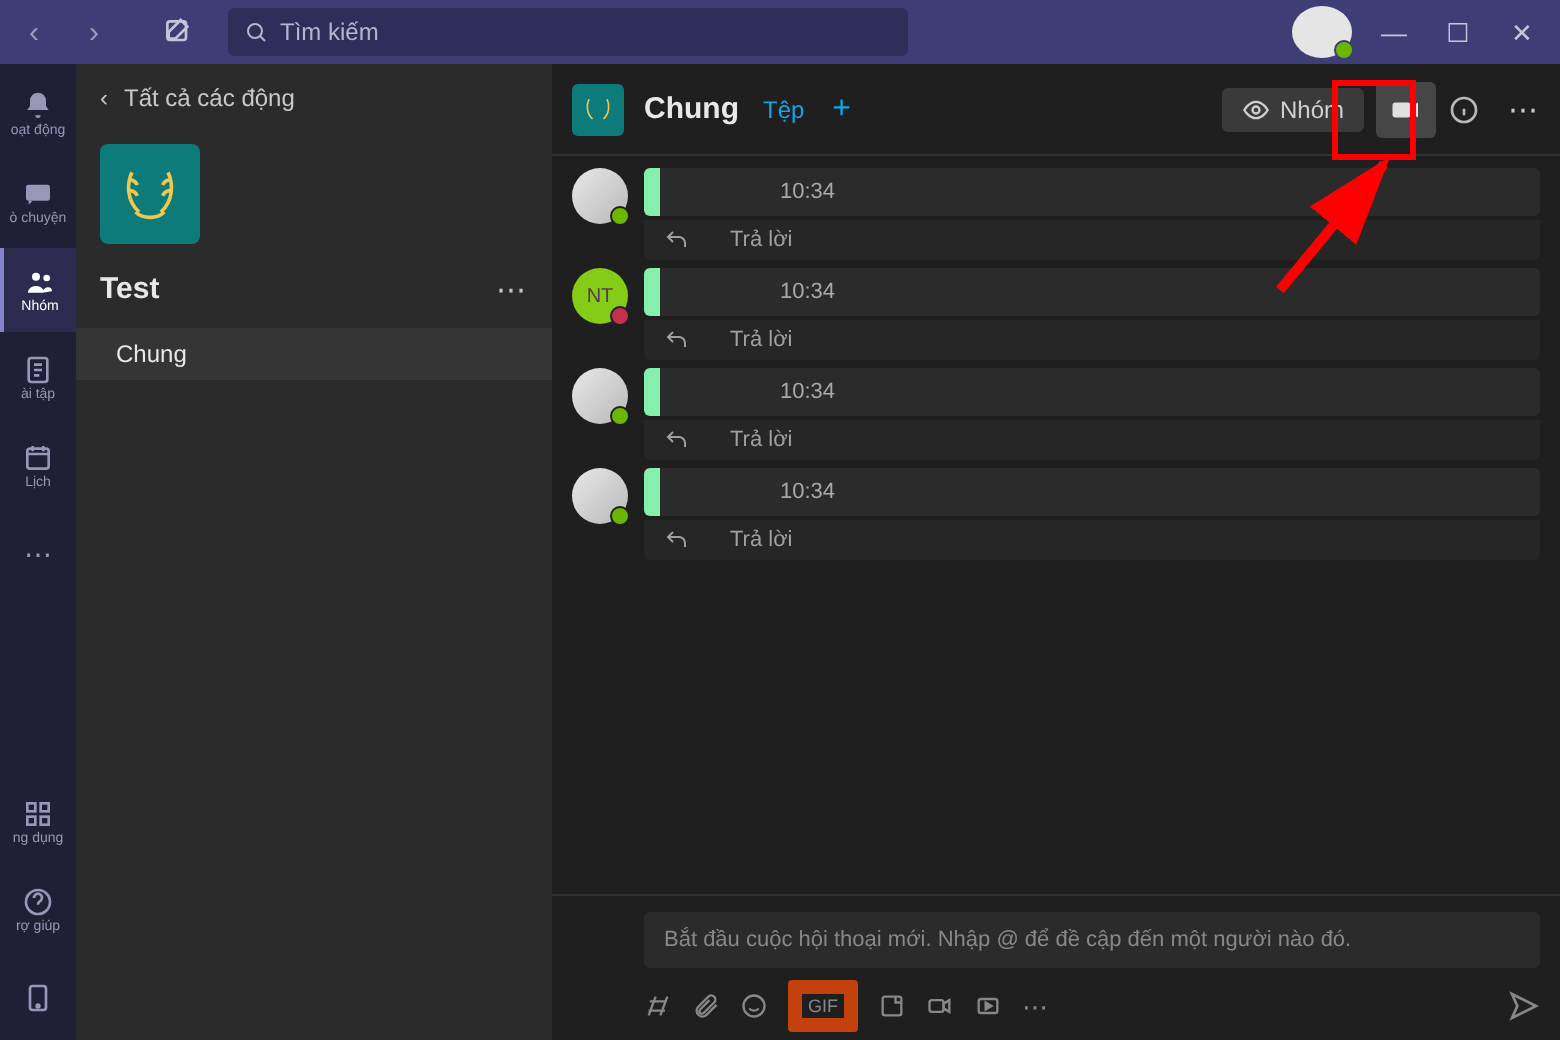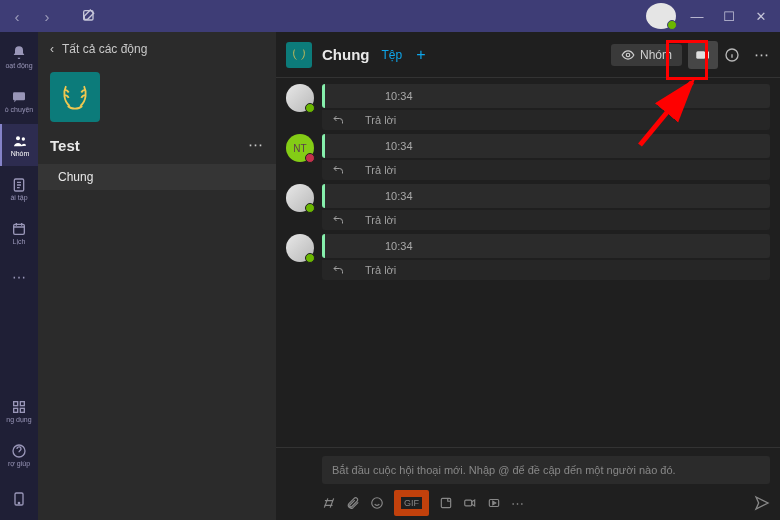--- a/index.html
+++ b/index.html
@@ -18,21 +18,21 @@
 .rail { width: 38px; background: #1f1f36; display: flex; flex-direction: column; align-items: center; padding-top: 4px; gap: 2px; }
 .rail-item { width: 38px; height: 42px; display: flex; flex-direction: column; align-items: center; justify-content: center; gap: 1px; color: #9996b8; font-size: 7px; cursor: pointer; }
 .rail-item.active { background: #2d2c50; color: #fff; border-left: 2px solid #8583c9; }
 .rail-icon { width: 16px; height: 16px; }
 .rail-spacer { flex: 1; }
 
 .sidebar { width: 238px; background: #2b2b2b; display: flex; flex-direction: column; }
 .sb-head { height: 34px; display: flex; align-items: center; padding: 0 12px; gap: 8px; font-size: 12px; color: #c8c8c8; }
 .team-block { padding: 6px 12px 0; }
 .team-logo { width: 50px; height: 50px; background: #0c7b7a; border-radius: 4px; display: flex; align-items: center; justify-content: center; }
-.sb-title-row { margin-top: 14px; padding: 0 12px; display: flex; align-items: center; justify-content: space-between; }
+.sb-title-row { margin-top: 14px; padding: 0 12px; display: flex; justify-content: space-between; }
 .sb-title { font-size: 15px; font-weight: 600; color: #e8e8e8; }
 .dots { color: #c8c8c8; font-size: 15px; letter-spacing: 1px; }
 .channel { margin-top: 10px; padding: 6px 18px; font-size: 12px; background: #353535; color: #e8e8e8; border-left: 2px solid transparent; }
 
 .main { flex: 1; background: #1f1f1f; display: flex; flex-direction: column; min-width: 0; }
 .mh { height: 46px; border-bottom: 1px solid #333; display: flex; align-items: center; padding: 0 10px; gap: 10px; }
 .ch-logo { width: 26px; height: 26px; background: #0c7b7a; border-radius: 3px; display: flex; align-items: center; justify-content: center; }
 .ch-name { font-size: 15px; font-weight: 600; color: #e8e8e8; }
 .tab { font-size: 12px; color: #0ea5e9; padding: 13px 2px; cursor: pointer; }
 .tab.active { color: #e8e8e8; border-bottom: 2px solid #8583c9; }
@@ -42,21 +42,21 @@
 .highlight-box { position: absolute; border: 3px solid #ff0000; width: 42px; height: 40px; pointer-events: none; }
 
 .posts { flex: 1; overflow: hidden; padding: 6px 10px 0; }
 .post { display: flex; gap: 8px; margin-bottom: 4px; }
 .pa { width: 28px; height: 28px; border-radius: 50%; background: #d5d5d5; position: relative; flex-shrink: 0; }
 .pa.user1 { background: linear-gradient(135deg, #e8e8e8, #b8b8b8); }
 .pa.user2 { background: #84cc16; display: flex; align-items: center; justify-content: center; font-size: 10px; color: #5a3b4b; }
 .pa::after { content: ""; position: absolute; right: -1px; bottom: -1px; width: 8px; height: 8px; border-radius: 50%; background: #6bb700; border: 1.5px solid #1f1f1f; }
 .pa.busy::after { background: #c4314b; }
 .pbody { flex: 1; }
-.pmsg { background: #2b2b2b; border-radius: 3px; padding: 6px 10px; font-size: 11px; color: #a8a8a8; border-left: 3px solid #86efac; min-height: 22px; display: flex; align-items: flex-start; }
+.pmsg { background: #2b2b2b; border-radius: 3px; padding: 6px 10px; font-size: 11px; color: #a8a8a8; border-left: 8px solid #86efac; min-height: 22px; display: flex; align-items: flex-start; }
 .reply-row { background: #262626; border-radius: 0 0 3px 3px; padding: 4px 10px; font-size: 11px; color: #a0a0a0; display: flex; align-items: center; gap: 21px; margin-top: 2px; }
 
 .composer { border-top: 1px solid #333; padding: 8px 10px 4px 46px; }
 .compose-box { background: #2b2b2b; border-radius: 3px; padding: 8px 10px; font-size: 11px; color: #888; }
 .compose-tools { display: flex; gap: 10px; margin-top: 6px; align-items: center; color: #888; font-size: 13px; }
 .compose-tools .send { margin-left: auto; }
 
 .arrow { position: absolute; pointer-events: none; }
 
 svg { display: block; }
@@ -65,20 +65,27 @@
 <body>
 
 <div class="titlebar">
   <div class="nav-btn">‹</div>
   <div class="nav-btn">›</div>
   <div class="compose-btn">
     <svg class="rail-icon" viewBox="0 0 24 24" fill="none" stroke="#c5c5d9" stroke-width="2">
         <rect x="4" y="4" width="14" height="14" rx="2"></rect>
         <path d="M14 3l5 5-9 9H5v-5z"></path>
       </svg>
+  </div>
+  <div class="search">
+    <svg width="12" height="12" viewBox="0 0 24 24" fill="none" stroke="#b5b5cc" stroke-width="2">
+        <circle cx="11" cy="11" r="7"></circle>
+        <path d="M21 21l-5-5"></path>
+      </svg>
+    <span>Tìm kiếm</span>
   </div>
   <div class="win-btns">
     <div class="avatar-top"></div>
     <div>—</div>
     <div>☐</div>
     <div>✕</div>
   </div>
 </div>
 
 <div class="app">

